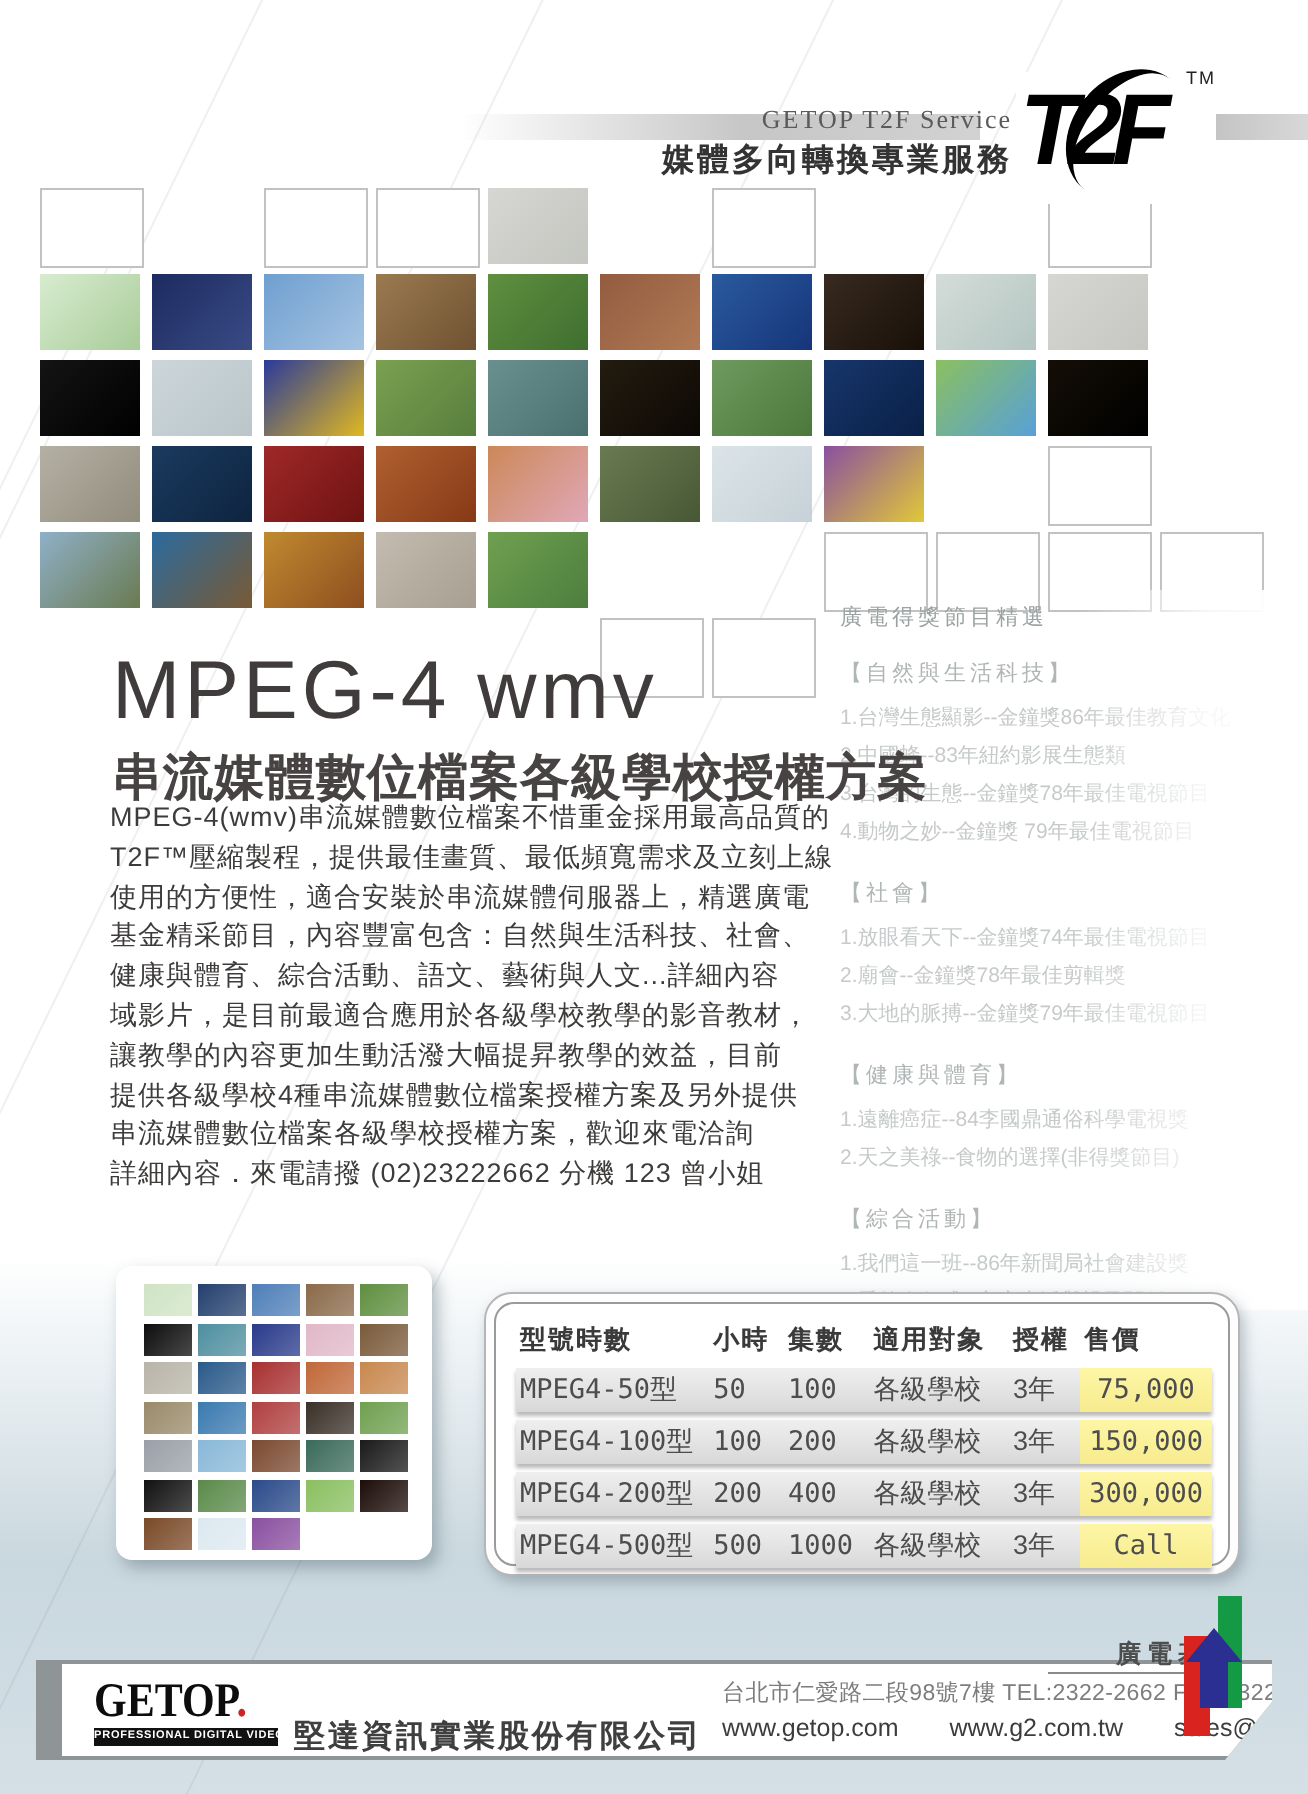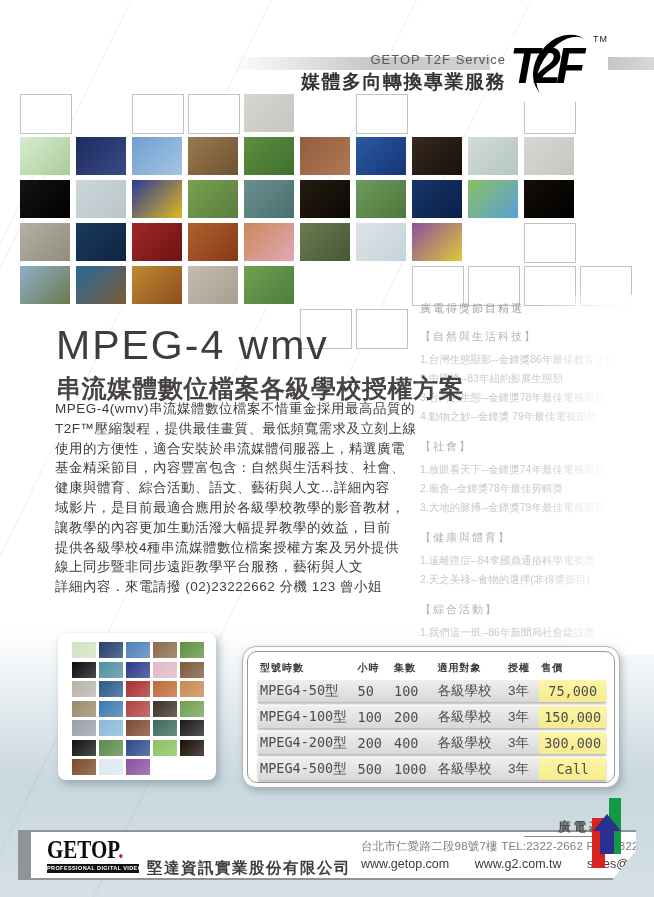--- a/index.html
+++ b/index.html
@@ -6,22 +6,22 @@
   .page{position:relative;width:654px;height:897px;margin:0 auto;overflow:hidden;
         font-family:"Liberation Sans","DejaVu Sans",sans-serif;
         background:linear-gradient(180deg,#ffffff 0%,#ffffff 70%,#e2eaee 79%,#c9d7de 87%,#cedbe2 93%,#d5e0e6 100%);}
   .diag{position:absolute;width:1px;height:1200px;background:rgba(130,135,140,0.13);transform:rotate(26deg);transform-origin:top left;}
 
   
   .band{position:absolute;height:13px;top:57px;background:linear-gradient(90deg,rgba(205,205,205,0) 0%,#c6c6c6 55%,#d2d2d2 100%);}
   .band.b1{left:230px;width:260px;}
   .band.b2{left:598px;width:56px;background:linear-gradient(90deg,#c0c0c0,#d8d8d8);}
   .hdr-txt{position:absolute;right:148px;top:52px;text-align:right;z-index:3;}
-  .hdr-line1{font-size:13px;color:#5a5a5a;letter-spacing:1px;}
-  .hdr-line2{font-size:19px;font-weight:bold;color:#333;letter-spacing:1.5px;margin-top:2px;}
+  .hdr-line1{font-size:13px;color:#5a5a5a;letter-spacing:1px;font-family:Liberation Serif, serif;}
+  .hdr-line2{font-size:16px;font-weight:bold;color:#333;letter-spacing:1.5px;margin-top:2px;}
   .t2f-logo{position:absolute;left:508px;top:36px;width:100px;height:66px;z-index:3;background:#fff;}
   .t2f-text{position:absolute;left:2px;top:2px;font-size:48px;font-weight:bold;font-style:italic;color:#000;letter-spacing:-5px;transform:scaleY(1.05);}
   .t2f-swoosh{position:absolute;left:28px;top:-4px;width:48px;height:70px;border-left:7px solid #000;border-radius:60% 40% 50% 60%;transform:rotate(38deg);}
   .t2f-tm{position:absolute;right:0px;top:-2px;font-size:9px;color:#222;letter-spacing:1px;}
 
   
   .mosaic{position:absolute;left:0;top:0;width:654px;height:360px;z-index:1;}
   .thumb{position:absolute;width:50px;height:38px;}
   .phbox{position:absolute;width:50px;height:38px;background:#fff;border:1px solid #c2c2c2;}
 
@@ -45,21 +45,21 @@
   
   .mini-panel{position:absolute;left:58px;top:633px;width:158px;height:147px;background:#fff;border-radius:8px;
               box-shadow:3px 4px 8px rgba(90,110,120,0.45);z-index:5;}
   .mini-tile{position:absolute;width:24px;height:16px;}
 
   
   .table-outer{position:absolute;left:242px;top:646px;width:376px;height:140px;background:#fdfdfd;border:1px solid #b5b5b5;
                border-radius:14px;box-shadow:2px 3px 7px rgba(90,110,120,0.4);z-index:5;}
   .table-inner{position:absolute;left:4px;top:4px;right:4px;bottom:4px;border:1px solid #9a9a9a;border-radius:10px;background:#fff;padding:2px 8px 0 10px;}
   table.pricing{border-collapse:separate;border-spacing:0 4px;width:100%;}
-  table.pricing th{font-size:10px;color:#3a3a3a;font-weight:bold;text-align:left;padding:3px 2px 1px 2px;letter-spacing:1px;white-space:nowrap;}
+  table.pricing th{font-size:13px;color:#3a3a3a;font-weight:bold;text-align:left;padding:3px 2px 1px 2px;letter-spacing:1px;white-space:nowrap;}
   table.pricing td{font-size:13.5px;color:#4d4d4d;padding:2px 2px;white-space:nowrap;}
   table.pricing tr.data-row{background:linear-gradient(180deg,#efefef,#d8d8d8);box-shadow:0 2px 2px rgba(100,100,100,0.45);}
   td.col-model,td.col-num{font-family:"DejaVu Sans Mono","Liberation Mono",monospace;}
   td.col-model{padding-left:6px;}
   th.h-model{padding-left:6px;}
   td.col-price{background:linear-gradient(180deg,#fdf6a6,#f7eb8e);text-align:center;font-family:"DejaVu Sans Mono","Liberation Mono",monospace;color:#555;}
   .pricing col.c1{width:104px}.pricing col.c2{width:44px}.pricing col.c3{width:50px}
   .pricing col.c4{width:82px}.pricing col.c5{width:40px}.pricing col.c6{width:72px}
 
   
@@ -189,21 +189,21 @@
 
   <div class="body-text">
       <div class="body-line">MPEG-4(wmv)串流媒體數位檔案不惜重金採用最高品質的</div>
       <div class="body-line">T2F™壓縮製程，提供最佳畫質、最低頻寬需求及立刻上線</div>
       <div class="body-line">使用的方便性，適合安裝於串流媒體伺服器上，精選廣電</div>
       <div class="body-line">基金精采節目，內容豐富包含：自然與生活科技、社會、</div>
       <div class="body-line">健康與體育、綜合活動、語文、藝術與人文...詳細內容</div>
       <div class="body-line">域影片，是目前最適合應用於各級學校教學的影音教材，</div>
       <div class="body-line">讓教學的內容更加生動活潑大幅提昇教學的效益，目前</div>
       <div class="body-line">提供各級學校4種串流媒體數位檔案授權方案及另外提供</div>
-      <div class="body-line">線上同步暨非同步遠距教學平台服務，藝術與人文</div>
+      <div class="body-line">串流媒體數位檔案各級學校授權方案，歡迎來電洽詢</div>
       <div class="body-line">詳細內容．來電請撥 (02)23222662 分機 123 曾小姐</div>
     </div>
 
   <div class="mini-panel">
       <div class="mini-tile" style="left: 14px; top: 9px; background: linear-gradient(135deg, rgb(207, 228, 196), rgba(255, 255, 255, 0.25)) rgb(207, 228, 196);"></div>
       <div class="mini-tile" style="left: 41px; top: 9px; background: linear-gradient(135deg, rgb(36, 64, 110), rgba(255, 255, 255, 0.25)) rgb(36, 64, 110);"></div>
       <div class="mini-tile" style="left: 68px; top: 9px; background: linear-gradient(135deg, rgb(79, 127, 184), rgba(255, 255, 255, 0.25)) rgb(79, 127, 184);"></div>
       <div class="mini-tile" style="left: 95px; top: 9px; background: linear-gradient(135deg, rgb(138, 106, 74), rgba(255, 255, 255, 0.25)) rgb(138, 106, 74);"></div>
       <div class="mini-tile" style="left: 122px; top: 9px; background: linear-gradient(135deg, rgb(95, 143, 63), rgba(255, 255, 255, 0.25)) rgb(95, 143, 63);"></div>
       <div class="mini-tile" style="left: 14px; top: 28.5px; background: linear-gradient(135deg, rgb(13, 13, 13), rgba(255, 255, 255, 0.25)) rgb(13, 13, 13);"></div>

